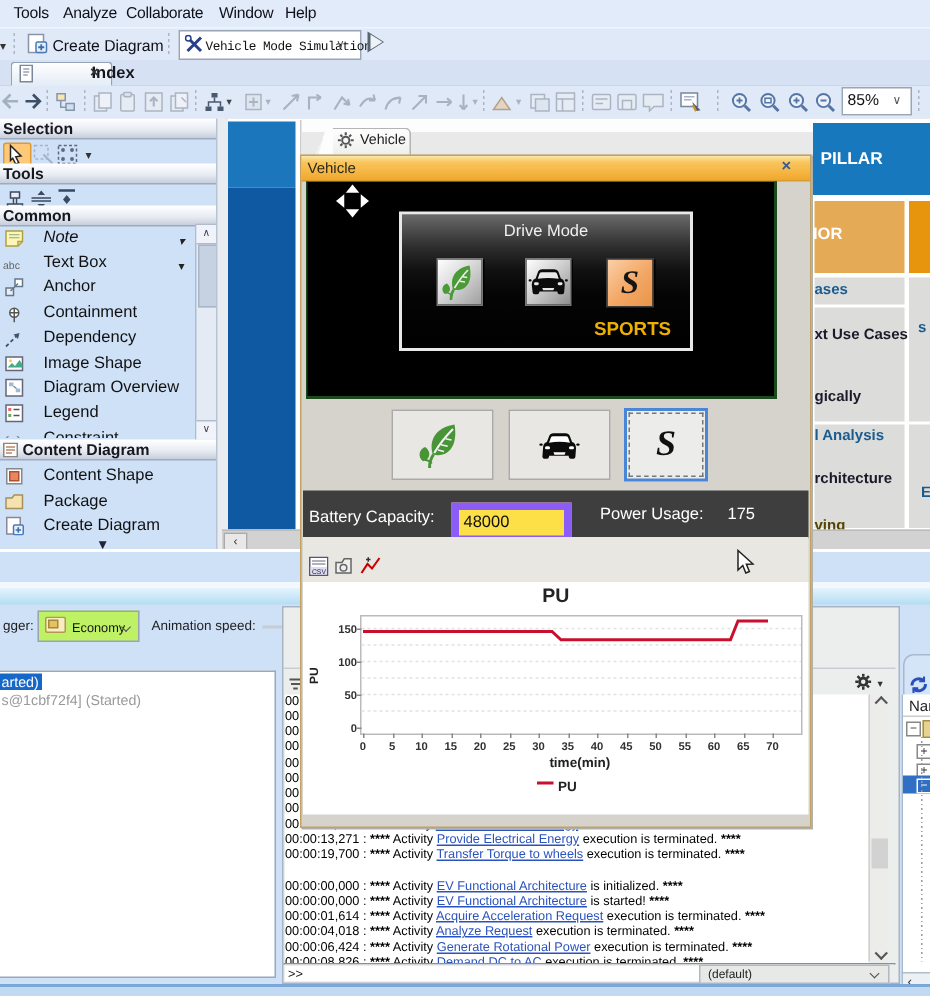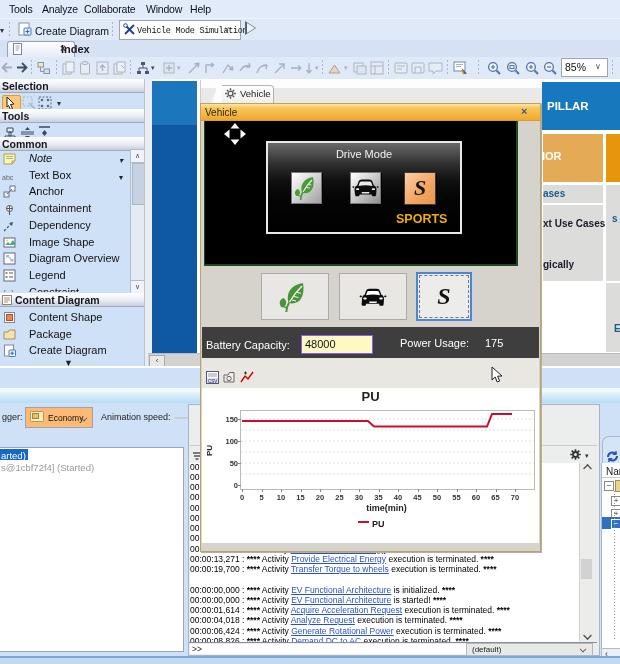--- a/index.html
+++ b/index.html
@@ -354,39 +354,44 @@
     <div class="abs" style="left:-1px;top:16px;font-size:11px;font-weight:bold;color:#fff;">IOR</div>
   </div>
   <div class="abs" style="left:454px;top:55px;width:14px;height:48px;background:#e8950e;"></div>
   <div class="abs" style="left:391px;top:106px;width:60px;height:18px;background:#dcdcdb;">
     <div class="abs" style="left:0;top:3px;font-size:10px;font-weight:bold;color:#1b5c8e;">ases</div>
   </div>
   <div class="abs" style="left:391px;top:126px;width:60px;height:76px;background:#dcdcdb;">
     <div class="abs" style="left:0;top:13px;font-size:10px;font-weight:bold;color:#1a1a2a;white-space:nowrap;">xt Use Cases</div>
     <div class="abs" style="left:0;top:54px;font-size:10px;font-weight:bold;color:#1a1a2a;">gically</div>
   </div>
+  <div class="abs" style="left:391px;top:204px;width:60px;height:69px;background:#dcdcdb;">
+    <div class="abs" style="left:0;top:2px;font-size:10px;font-weight:bold;color:#1b5c8e;white-space:nowrap;">l Analysis</div>
+    <div class="abs" style="left:0;top:31px;font-size:10px;font-weight:bold;color:#1a1a2a;white-space:nowrap;">rchitecture</div>
+    <div class="abs" style="left:0;top:62px;font-size:10px;font-weight:bold;color:#554400;">ving</div>
+  </div>
   <div class="abs" style="left:454px;top:106px;width:14px;height:96px;background:#dcdcdb;">
     <div class="abs" style="left:6px;top:28px;font-size:10px;font-weight:bold;color:#1b5c8e;">s</div>
   </div>
   <div class="abs" style="left:454px;top:204px;width:14px;height:69px;background:#dcdcdb;">
     <div class="abs" style="left:8px;top:40px;font-size:10px;font-weight:bold;color:#1b5c8e;">E</div>
   </div>
 </div>
 
 <div class="abs" style="left:148px;top:353px;width:472px;height:12px;background:#d2d2d2;border-top:1px solid #bbb;">
   <div class="abs" style="left:1px;top:1px;width:14px;height:10px;background:#e8e8e8;border:1px solid #aaa;text-align:center;font-size:8px;line-height:9px;color:#333;">‹</div>
 </div>
 
 <div class="abs" id="bottomdock" style="left:0;top:366px;width:620px;height:292px;background:#cfe1f7;">
   <div class="abs" style="left:0;top:0;width:620px;height:2px;background:#fff;"></div>
   <div class="abs" style="left:0;top:22px;width:620px;height:4px;background:#f2f8fd;"></div>
   <div class="abs" style="left:0;top:26px;width:620px;height:11px;background:linear-gradient(#e5f3fc,#b5ddf4);"></div>
 
   <div class="abs" style="left:2px;top:45.5px;font-size:9px;color:#222;">gger:</div>
-  <div class="abs" style="left:25px;top:41px;width:66px;height:19px;background:#fdba74;border:1px solid #98a4b4;">
+  <div class="abs" style="left:25px;top:41px;width:66px;height:19px;background:#bef264;border:1px solid #98a4b4;">
     <svg class="abs" style="left:4px;top:3px;" width="14" height="11" viewBox="0 0 14 11">
         <rect x="0.5" y="0.5" width="13" height="10" rx="1" fill="#f8ecc0" stroke="#b09850"></rect>
         <rect x="2.5" y="2.5" width="6" height="5" fill="#e8c060" stroke="#a08840"></rect>
       </svg>
     <div class="abs" style="left:22px;top:4.5px;font-size:8.5px;color:#111;">Economy</div>
     <div class="abs" style="left:55px;top:3px;width:5px;height:5px;border-right:1.4px solid #556;border-bottom:1.4px solid #556;transform:rotate(45deg) scale(0.8);margin-top:4px;"></div>
   </div>
   <div class="abs" style="left:101px;top:45.5px;font-size:9px;color:#222;">Animation speed:</div>
   <div class="abs" style="left:175px;top:51px;width:25px;height:2px;background:#c8ccd4;"></div>
 
@@ -558,21 +563,21 @@
         <path d="M10 14.5 h8 l-0.6 1.6 h-6.8 Z" fill="#fff"></path>
         <rect x="0.6" y="8.6" width="2.2" height="1.6" rx="0.8" fill="#0b0b0b"></rect>
         <rect x="25.2" y="8.6" width="2.2" height="1.6" rx="0.8" fill="#0b0b0b"></rect>
       </svg>
     </div>
     <div class="abs" style="left:215px;top:168px;width:52px;height:45px;background:#ececeb;border:2px solid #4a86d8;outline:1px dashed #777;outline-offset:-4px;
         font-family:'Liberation Serif',serif;font-weight:bold;font-style:italic;font-size:24px;color:#111;text-align:center;line-height:44px;">S</div>
 
     <div class="abs" style="left:1px;top:223px;width:337px;height:32px;background:#3e3e3e;">
       <div class="abs" style="left:4px;top:12px;font-size:11px;color:#fff;">Battery Capacity:</div>
-      <div class="abs" style="left:99px;top:8px;width:70px;height:17px;background:#fef9c3;border:1px solid #8b5cf6;">
+      <div class="abs" style="left:99px;top:8px;width:70px;height:17px;background:#fde047;border:5px solid #8b5cf6;">
         <div class="abs" style="left:3px;top:2px;font-size:11px;color:#111;">48000</div>
       </div>
       <div class="abs" style="left:198px;top:10px;font-size:11px;color:#fff;">Power Usage:</div>
       <div class="abs" style="left:283px;top:10px;font-size:11px;color:#fff;">175</div>
     </div>
 
     <div class="abs" style="left:1px;top:254px;width:337px;height:30px;background:#e9e7e2;">
       <svg class="abs" style="left:4px;top:13px;" width="13" height="13" viewBox="0 0 13 13">
           <rect x="0.5" y="0.5" width="12" height="12" fill="#fff" stroke="#557"></rect>
           <path d="M2 3h9M2 5h9" stroke="#99a" stroke-width="1"></path>

